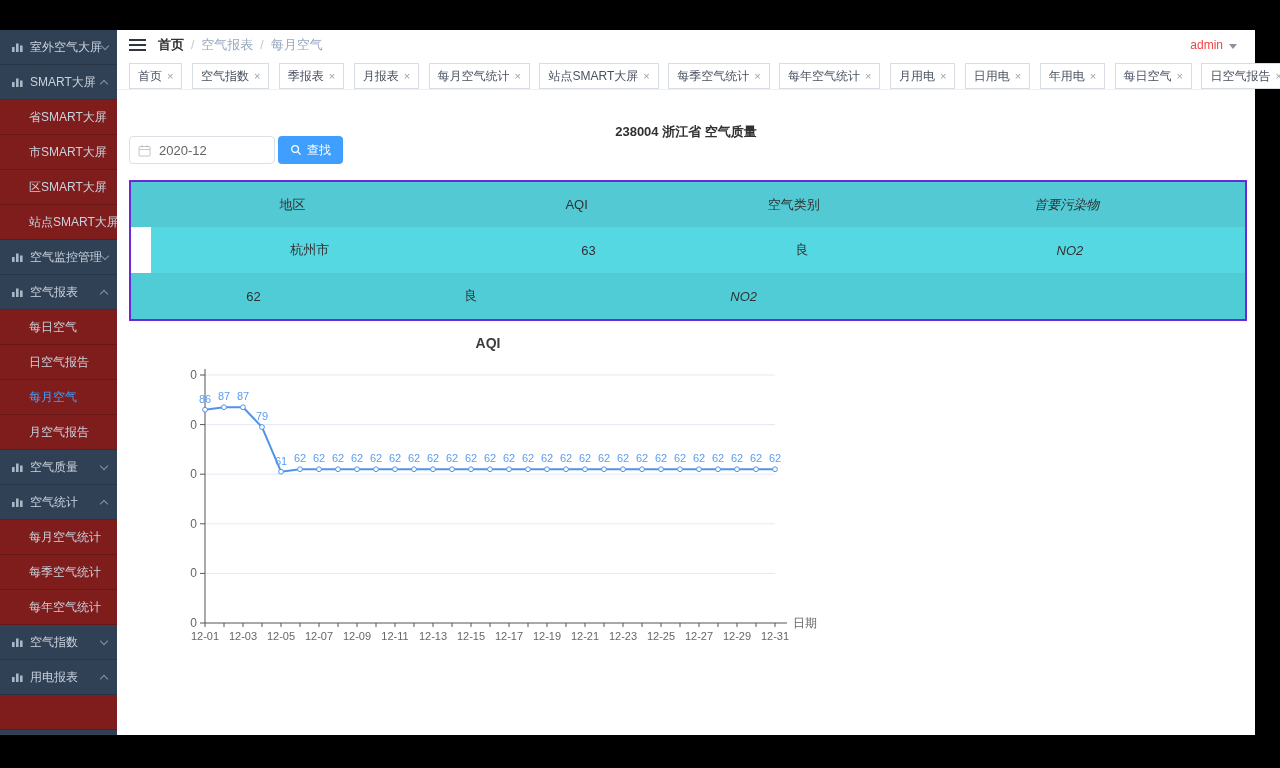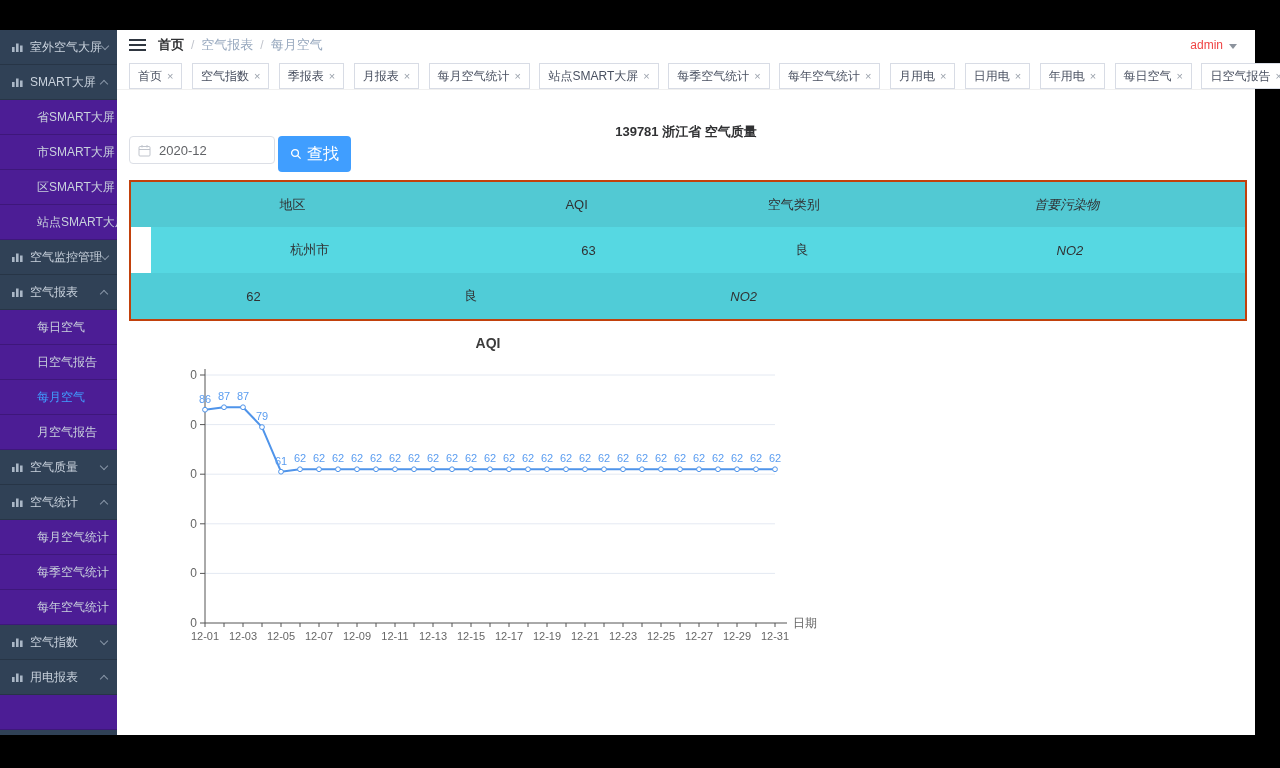--- a/index.html
+++ b/index.html
@@ -5,21 +5,21 @@
   html,body{margin:0;padding:0;}
   body{width:1280px;height:768px;background:#000;position:relative;overflow:hidden;
        font-family:"Liberation Sans","DejaVu Sans",sans-serif;}
   .app{position:absolute;top:30px;left:0;width:1255px;height:705px;background:#fff;}
 
   
   .sidebar{position:absolute;left:0;top:0;width:117px;height:705px;background:#304156;overflow:hidden;}
   .side-item{height:35px;display:flex;align-items:center;box-sizing:border-box;
              font-size:12px;color:#c9d2dd;cursor:pointer;border-bottom:1px solid rgba(0,0,0,0.18);}
   .side-item.lvl1{padding-left:11px;background:#304156;}
-  .side-item.lvl2{padding-left:37px;background:#4c1d95;}
+  .side-item.lvl2{padding-left:29px;background:#7f1d1d;}
   .side-item .slabel{white-space:nowrap;}
   .side-item.active .slabel{color:#409eff;}
   .sicon{width:13px;height:12px;margin-right:6px;display:inline-flex;flex:none;}
   .chev{width:5px;height:5px;border-right:1px solid #8795a6;border-bottom:1px solid #8795a6;
         margin-left:auto;margin-right:10px;flex:none;}
   .chev.down{transform:rotate(45deg);margin-top:-3px;}
   .chev.up{transform:rotate(-135deg);margin-top:3px;}
 
   
   .topbar{position:absolute;left:117px;top:0;width:1138px;height:30px;background:#fff;
@@ -43,27 +43,27 @@
 
   
   .content{position:absolute;left:117px;top:60px;width:1138px;height:645px;background:#fff;}
   .page-title{position:absolute;top:33px;left:0;width:100%;text-align:center;
               font-size:13px;font-weight:bold;color:#303133;}
   .date-input{position:absolute;left:12px;top:46px;width:146px;height:28px;box-sizing:border-box;
               border:1px solid #dcdfe6;border-radius:4px;display:flex;align-items:center;background:#fff;}
   .date-input input{border:none;outline:none;font-size:13px;color:#606266;width:100px;
                     font-family:Liberation Sans, sans-serif;}
   .cal-icon{margin:0 6px 0 8px;display:inline-flex;}
-  .search-btn{position:absolute;left:161px;top:46px;height:36px;padding:0 12px;border:none;border-radius:4px;
-              background:#409eff;color:#fff;font-size:16px;display:inline-flex;align-items:center;cursor:pointer;
+  .search-btn{position:absolute;left:161px;top:46px;height:28px;padding:0 12px;border:none;border-radius:4px;
+              background:#409eff;color:#fff;font-size:12px;display:inline-flex;align-items:center;cursor:pointer;
               font-family:"Liberation Sans",sans-serif;}
   .search-btn svg{margin-right:5px;}
 
   
-  .aq-table{position:absolute;left:12px;top:90px;width:1118px;border:2px solid #c2410c;box-sizing:border-box;}
+  .aq-table{position:absolute;left:12px;top:90px;width:1118px;border:2px solid #6d28d9;box-sizing:border-box;}
   .t-row{display:flex;align-items:center;font-size:13px;color:#303133;}
   .t-head{height:45px;background:#52c9d3;font-weight:500;}
   .t-r1{height:46px;background:#56d8e2;margin-left:20px;}
   .t-r2{height:46px;background:#50ccd7;}
   .t-cell{text-align:center;}
   .c1{width:29%;} .c2{width:22%;} .c3{width:17%;} .c4{width:32%;font-style:italic;}
 
   
   .chart-title{position:absolute;left:73px;top:245px;width:596px;text-align:center;
                font-size:14px;font-weight:bold;color:#3c3c3c;}
@@ -271,21 +271,21 @@
         <span class="x">×</span>
       </span>
     <span class="tab">
         <span>日空气报告</span>
         <span class="x">×</span>
       </span>
     
   </div>
 
   <div class="content">
-    <div class="page-title">139781 浙江省 空气质量</div>
+    <div class="page-title">238004 浙江省 空气质量</div>
 
     <div class="date-input">
       <span class="cal-icon">
         <svg width="13" height="13" viewBox="0 0 13 13">
             <rect x="1" y="2.5" width="11" height="9.5" rx="1" fill="none" stroke="#c0c4cc" stroke-width="1"></rect>
             <line x1="1" y1="5.5" x2="12" y2="5.5" stroke="#c0c4cc" stroke-width="1"></line>
             <line x1="4" y1="1" x2="4" y2="3.5" stroke="#c0c4cc" stroke-width="1"></line>
             <line x1="9" y1="1" x2="9" y2="3.5" stroke="#c0c4cc" stroke-width="1"></line>
           </svg>
       </span>

